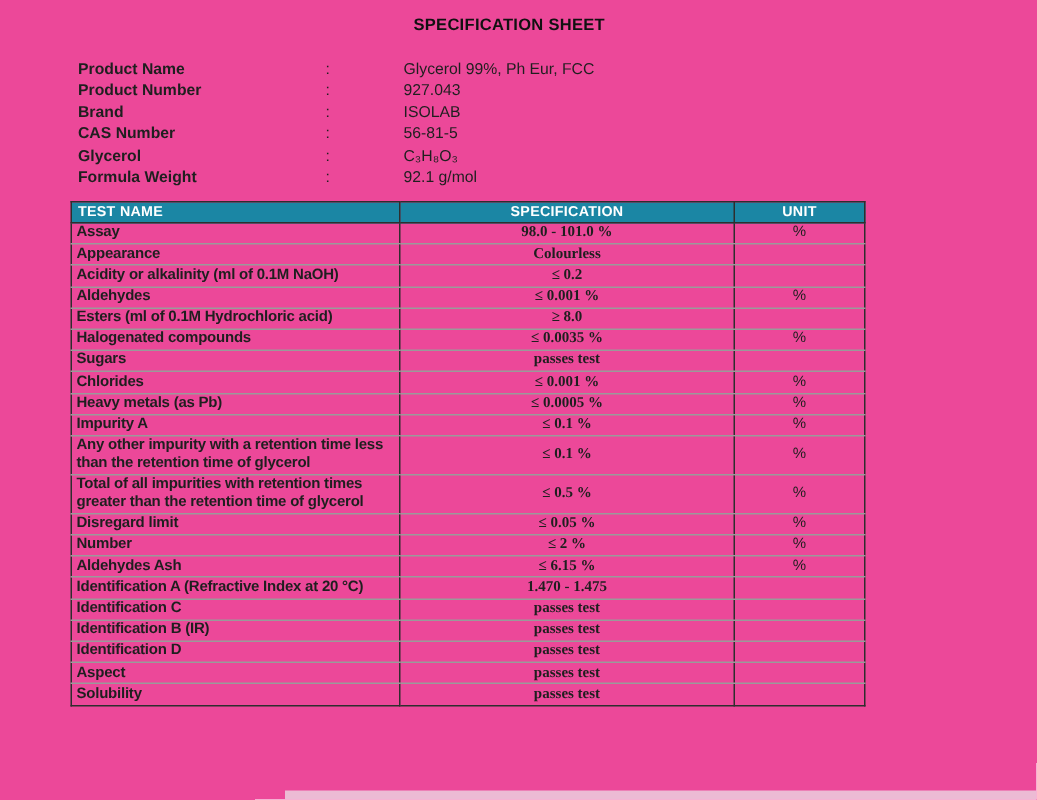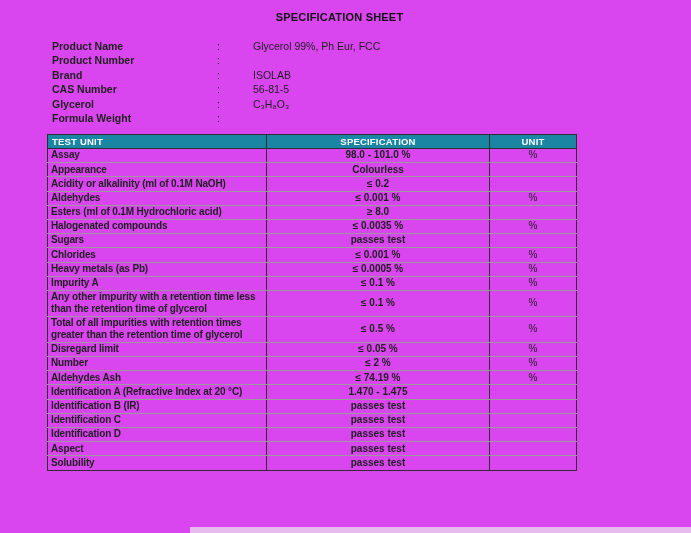--- a/index.html
+++ b/index.html
@@ -1,19 +1,19 @@
 <!DOCTYPE html>
 <html style="--header-bg: #1b86a4; --header-text: #ffffff;"><head>
 <meta charset="utf-8">
 <style>
   html,body{margin:0;padding:0;background:#ffffff;}
   .page{
     position:relative;
     width:691px;height:533px;
-    background:#d946ef;
+    background:#ec4899;
     font-family:"Liberation Sans","DejaVu Sans",sans-serif;
     color:#1f1f1f;
     overflow:hidden;
   }
   .title{
     position:absolute;
     top:11px;left:-6px;width:691px;
     margin:0;
     text-align:center;
     font-size:11px;
@@ -29,21 +29,21 @@
   .pi-row{
     display:grid;
     grid-template-columns:165px 36px 1fr;
     height:14.4px;
     align-items:center;
     font-size:10.5px;
     line-height:14.4px;
   }
   .pi-label{font-weight:bold;}
   .pi-colon{font-weight:normal;}
-  .pi-value{font-weight:normal;}
+  .pi-value{font-weight:normal;margin-left:16px;}
   .spec-table{
     position:absolute;
     left:47px;top:134px;
     width:502px;
     border-collapse:collapse;
     table-layout:fixed;
     font-size:10px;
     border:1px solid #2e2e2e;
   }
   .spec-table th{
@@ -73,20 +73,21 @@
   .spec-table tbody tr:first-child td{border-top:1px solid #2e2e2e;}
   .spec-table tbody tr:last-child td{border-bottom:1px solid #2e2e2e;}
   .spec-table td.test{
     font-weight:bold;
     text-align:left;
     letter-spacing:-0.15px;
   }
   .spec-table td.spec{
     font-weight:bold;
     text-align:center;
+    font-family:Liberation Serif, serif;
   }
   .spec-table td.unit{
     font-weight:normal;
     text-align:center;
   }
   .edge-shadow{
     position:absolute;
     left:190px;right:0;bottom:0;
     height:6px;
     background:#ececec;
@@ -101,46 +102,48 @@
 
   <div class="product-info">
       <div class="pi-row">
         <span class="pi-label">Product Name</span>
         <span class="pi-colon">:</span>
         <span class="pi-value">Glycerol 99%, Ph Eur, FCC</span>
       </div>
       <div class="pi-row">
         <span class="pi-label">Product Number</span>
         <span class="pi-colon">:</span>
+        <span class="pi-value">927.043</span>
       </div>
       <div class="pi-row">
         <span class="pi-label">Brand</span>
         <span class="pi-colon">:</span>
         <span class="pi-value">ISOLAB</span>
       </div>
       <div class="pi-row">
         <span class="pi-label">CAS Number</span>
         <span class="pi-colon">:</span>
         <span class="pi-value">56-81-5</span>
       </div>
       <div class="pi-row">
         <span class="pi-label">Glycerol</span>
         <span class="pi-colon">:</span>
         <span class="pi-value">C₃H₈O₃</span>
       </div>
       <div class="pi-row">
         <span class="pi-label">Formula Weight</span>
         <span class="pi-colon">:</span>
+        <span class="pi-value">92.1 g/mol</span>
       </div>
     </div>
 
   <table class="spec-table">
     <thead>
       <tr>
-          <th class="col-test-name">TEST UNIT</th>
+          <th class="col-test-name">TEST NAME</th>
           <th class="col-specification">SPECIFICATION</th>
           <th class="col-unit">UNIT</th>
         </tr>
     </thead>
     <tbody>
         <tr>
           <td class="test">Assay</td>
           <td class="spec">98.0 - 101.0 %</td>
           <td class="unit">%</td>
         </tr>
@@ -204,35 +207,35 @@
           <td class="spec">≤ 0.05 %</td>
           <td class="unit">%</td>
         </tr>
         <tr>
           <td class="test">Number</td>
           <td class="spec">≤ 2 %</td>
           <td class="unit">%</td>
         </tr>
         <tr>
           <td class="test">Aldehydes Ash</td>
-          <td class="spec">≤ 74.19 %</td>
+          <td class="spec">≤ 6.15 %</td>
           <td class="unit">%</td>
         </tr>
         <tr>
           <td class="test">Identification A (Refractive Index at 20 °C)</td>
           <td class="spec">1.470 - 1.475</td>
           <td class="unit"></td>
         </tr>
         <tr>
+          <td class="test">Identification C</td>
+          <td class="spec">passes test</td>
+          <td class="unit"></td>
+        </tr>
+        <tr>
           <td class="test">Identification B  (IR)</td>
-          <td class="spec">passes test</td>
-          <td class="unit"></td>
-        </tr>
-        <tr>
-          <td class="test">Identification C</td>
           <td class="spec">passes test</td>
           <td class="unit"></td>
         </tr>
         <tr>
           <td class="test">Identification D</td>
           <td class="spec">passes test</td>
           <td class="unit"></td>
         </tr>
         <tr>
           <td class="test">Aspect</td>

